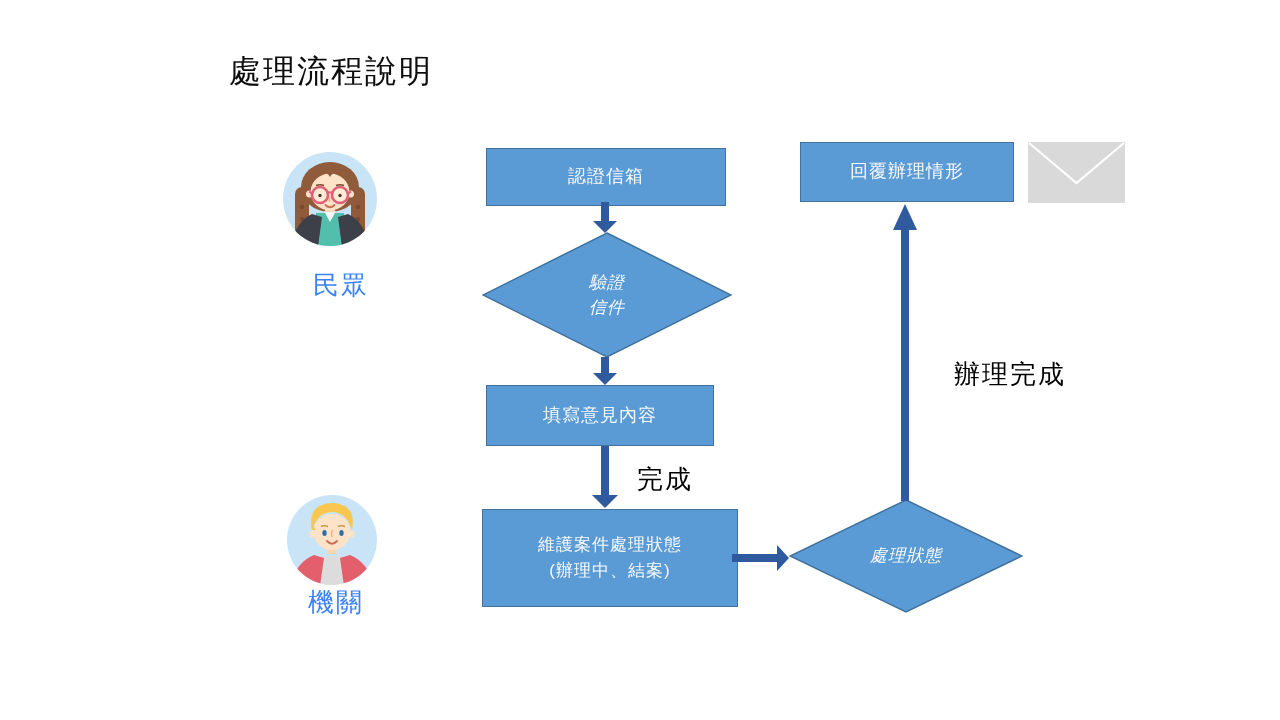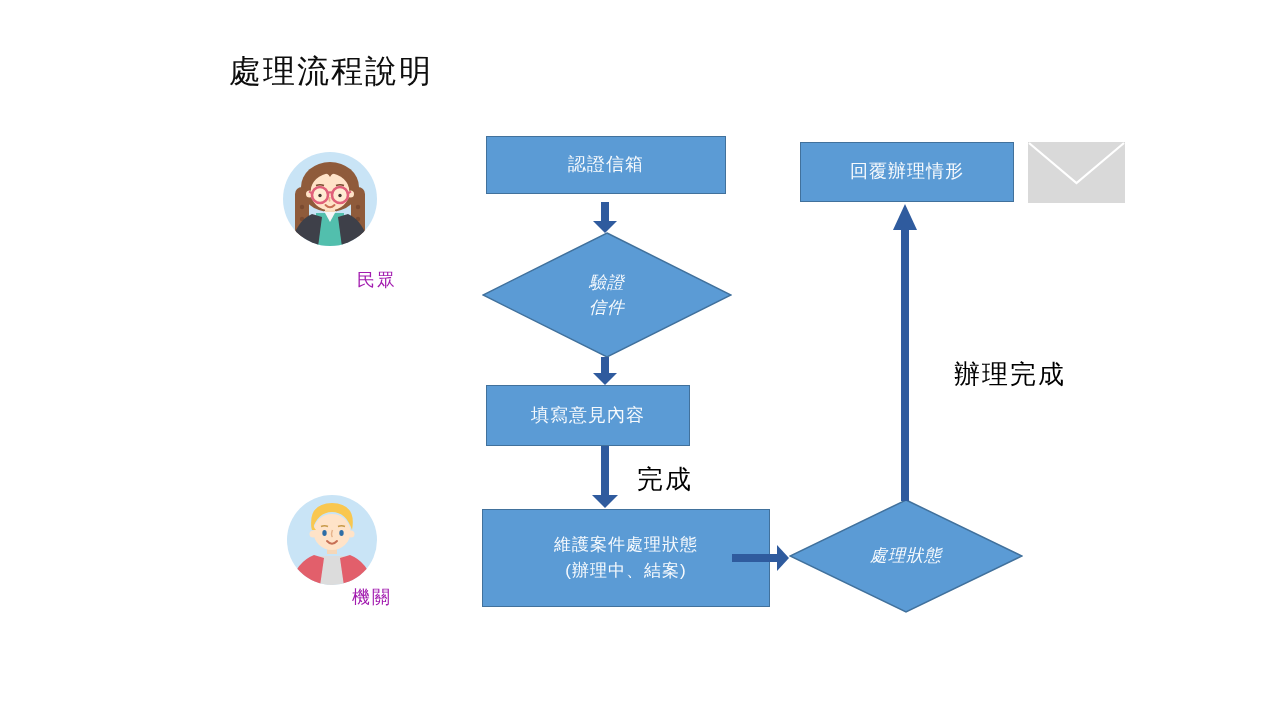--- a/index.html
+++ b/index.html
@@ -13,35 +13,35 @@
   #page-title{
     position:absolute;left:229px;top:54px;margin:0;
     font-size:32px;font-weight:400;color:#0d0d0d;letter-spacing:2px;line-height:1.1;
   }
 
   
   .avatar{position:absolute;}
   #avatar-citizen{left:282px;top:151px;width:96px;height:96px;}
   #avatar-agency{left:286px;top:494px;width:92px;height:92px;}
   .actor-label{
-    position:absolute;width:112px;text-align:right;
-    font-size:18px;color:#a21caf;letter-spacing:2px;
+    position:absolute;width:112px;text-align:center;
+    font-size:26px;color:#3b82f6;letter-spacing:2px;
   }
   #label-citizen{left:285px;top:268px;}
   #label-agency{left:280px;top:585px;}
 
   
   .process{
     position:absolute;background:#5B9BD5;border:1.5px solid #41719C;box-sizing:border-box;
     display:flex;flex-direction:column;align-items:center;justify-content:center;
     color:#F7FAFD;font-size:18px;text-align:center;letter-spacing:1px;line-height:1.55;
   }
-  #node-verify-mailbox{left:486px;top:136px;width:240px;height:58px;}
-  #node-fill-opinion{left:486px;top:385px;width:204px;height:61px;}
-  #node-maintain-status{left:482px;top:509px;width:288px;height:98px;font-size:17px;}
+  #node-verify-mailbox{left:486px;top:148px;width:240px;height:58px;}
+  #node-fill-opinion{left:486px;top:385px;width:228px;height:61px;}
+  #node-maintain-status{left:482px;top:509px;width:256px;height:98px;font-size:17px;}
   #node-reply-status{left:800px;top:142px;width:214px;height:60px;}
 
   
   .diamond-wrap{position:absolute;font-style:italic;}
   #node-verify-letter{left:482px;top:232px;width:250px;height:126px;}
   #node-processing-status{left:789px;top:499px;width:234px;height:114px;}
   .diamond-wrap svg{position:absolute;left:0;top:0;width:100%;height:100%;}
   .diamond-label{
     position:absolute;inset:0;display:flex;flex-direction:column;
     align-items:center;justify-content:center;

